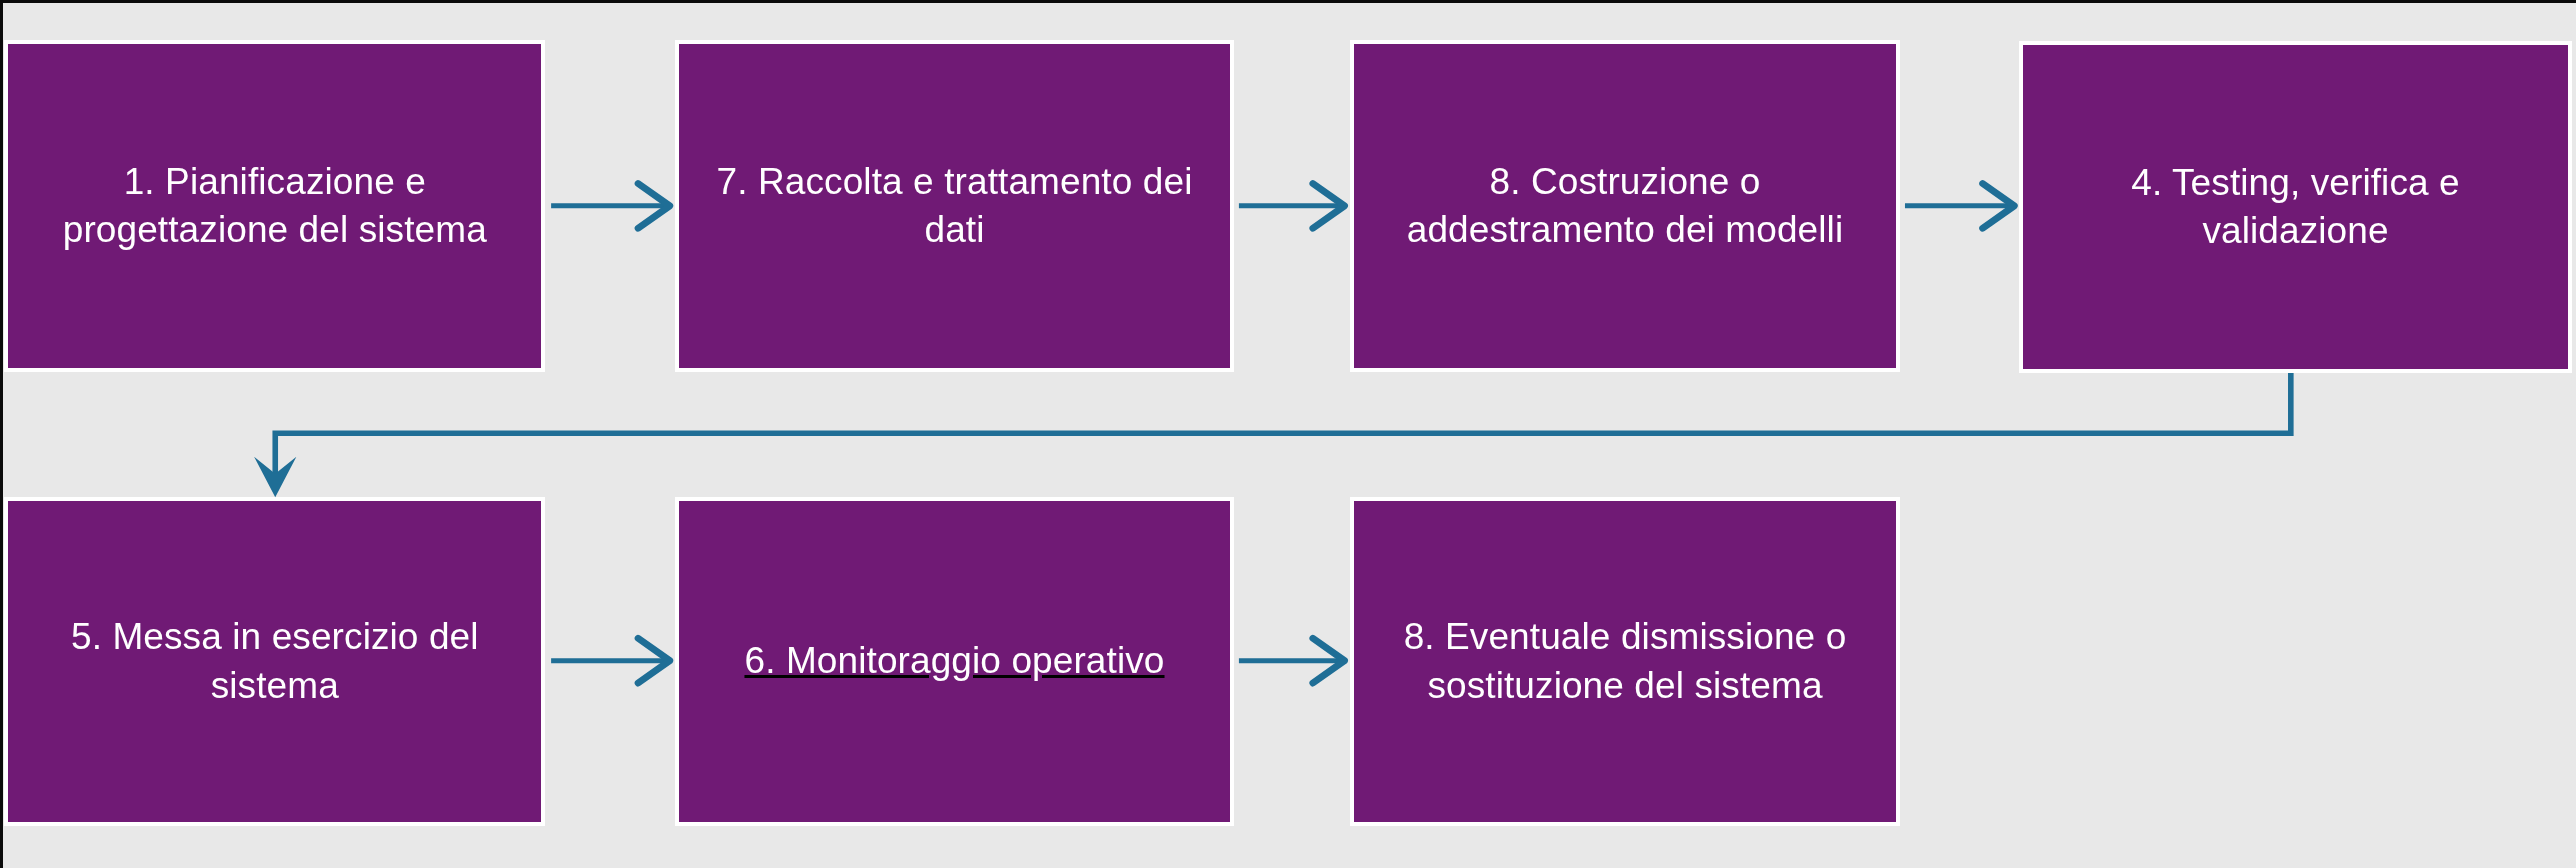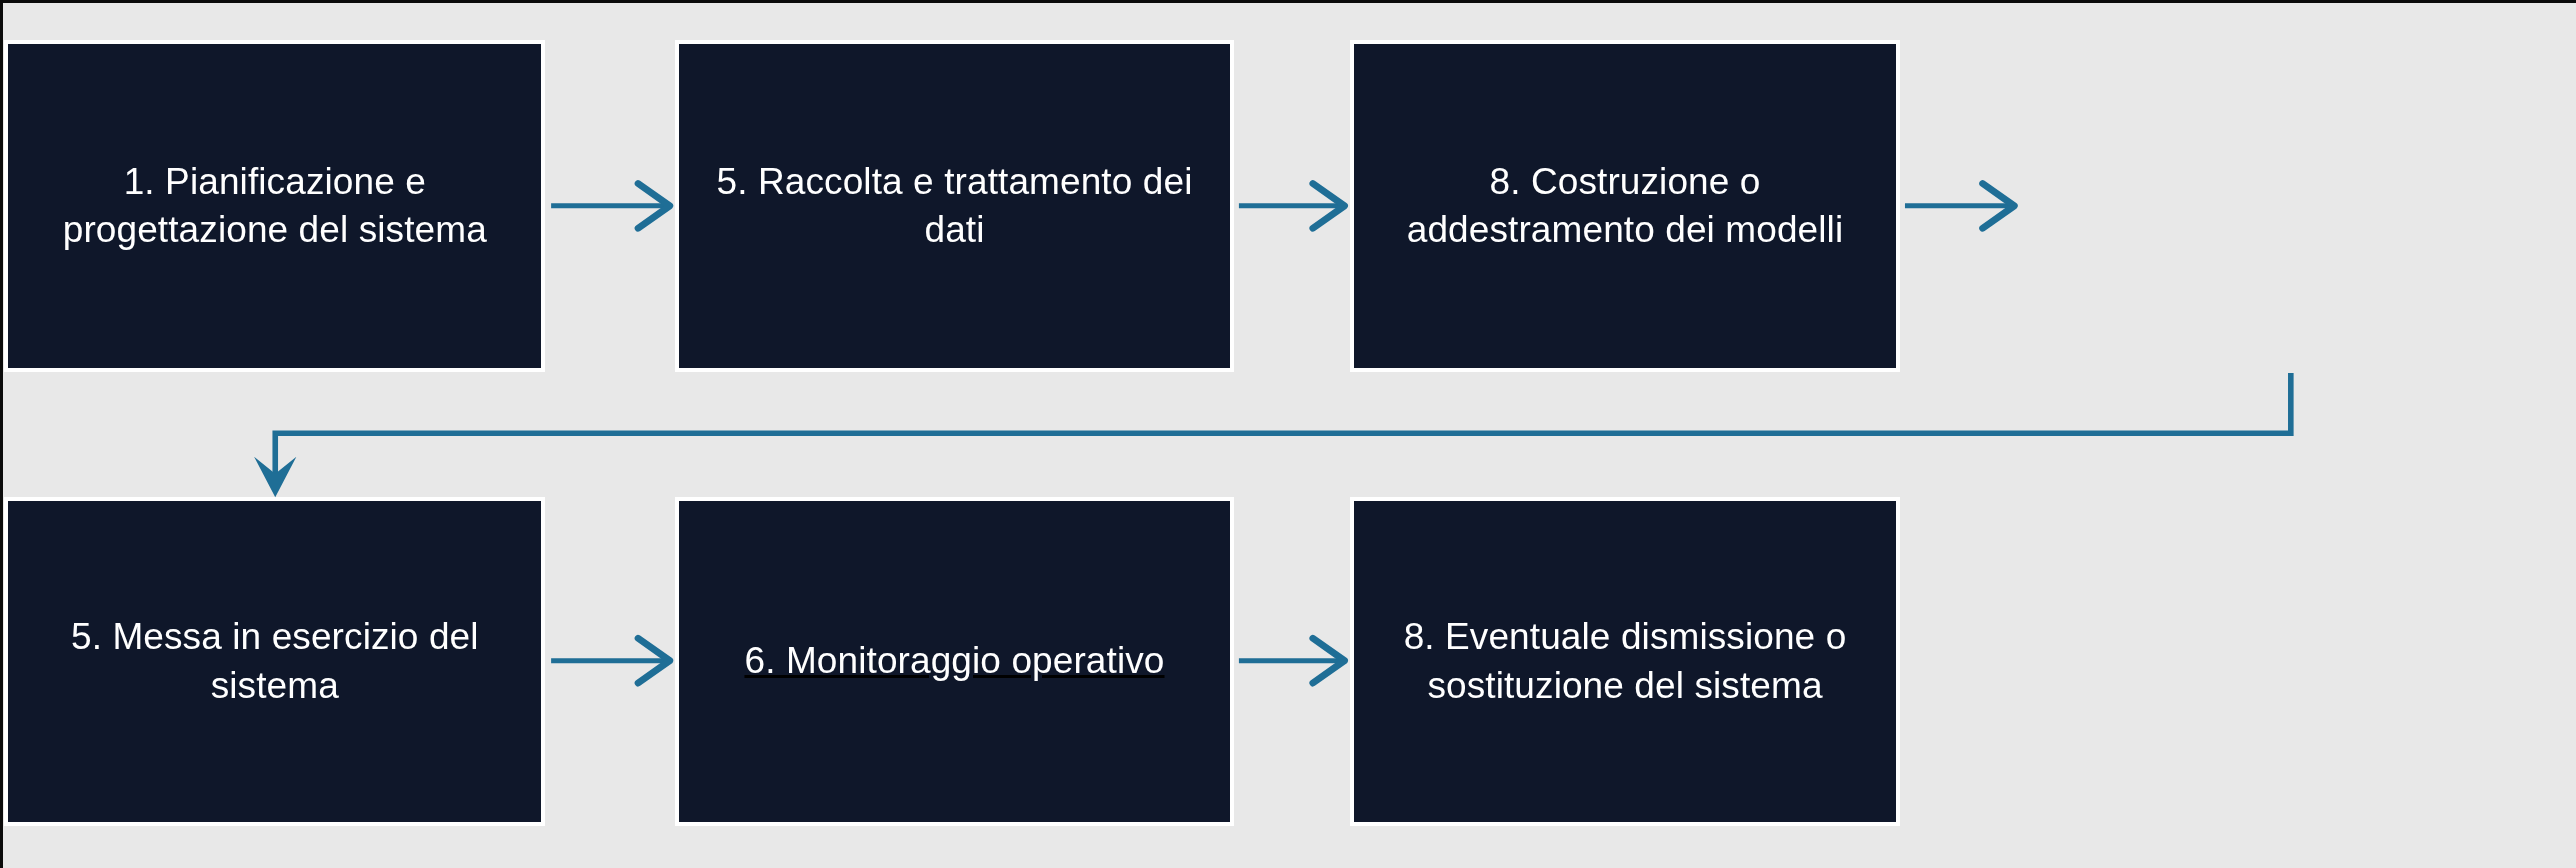--- a/index.html
+++ b/index.html
@@ -17,21 +17,21 @@
     position:absolute;left:0;top:0;width:2.5px;height:869px;
     background:#0b0b0b;
   }
   .slide-edge-top{
     position:absolute;left:0;top:0;width:2576px;height:2.5px;
     background:#0b0b0b;
   }
 
   .node{
     position:absolute;
-    background:#0f172a;
+    background:#701a75;
     border:4.3px solid #ffffff;
     box-sizing:border-box;
     display:flex;
     align-items:center;
     justify-content:center;
     text-align:center;
   }
   .node-label{
     color:#ffffff;
     font-size:37px;
@@ -55,27 +55,30 @@
 <div id="canvas">
 
   <div class="slide-edge-top"></div>
   <div class="slide-edge-left"></div>
 
   <div class="node" style="left:4.3px;top:40px;width:541px;height:332px;">
     <span class="node-label">1. Pianificazione e progettazione del sistema</span>
   </div>
 
   <div class="node" style="left:675px;top:40px;width:559px;height:332px;">
-    <span class="node-label">5. Raccolta e trattamento dei dati</span>
+    <span class="node-label">7. Raccolta e trattamento dei dati</span>
   </div>
 
   <div class="node" style="left:1350px;top:40px;width:550px;height:332px;">
     <span class="node-label">8. Costruzione o addestramento dei modelli</span>
   </div>
 
+  <div class="node" style="left:2019px;top:41px;width:553px;height:332px;">
+    <span class="node-label">4. Testing, verifica e validazione</span>
+  </div>
 
   <div class="node" style="left:4.3px;top:497px;width:541px;height:329px;">
     <span class="node-label">5. Messa in esercizio del sistema</span>
   </div>
 
   <div class="node" style="left:675px;top:497px;width:559px;height:329px;text-decoration:underline;">
     <span class="node-label">6. Monitoraggio operativo</span>
   </div>
 
   <div class="node" style="left:1350px;top:497px;width:550px;height:329px;">

